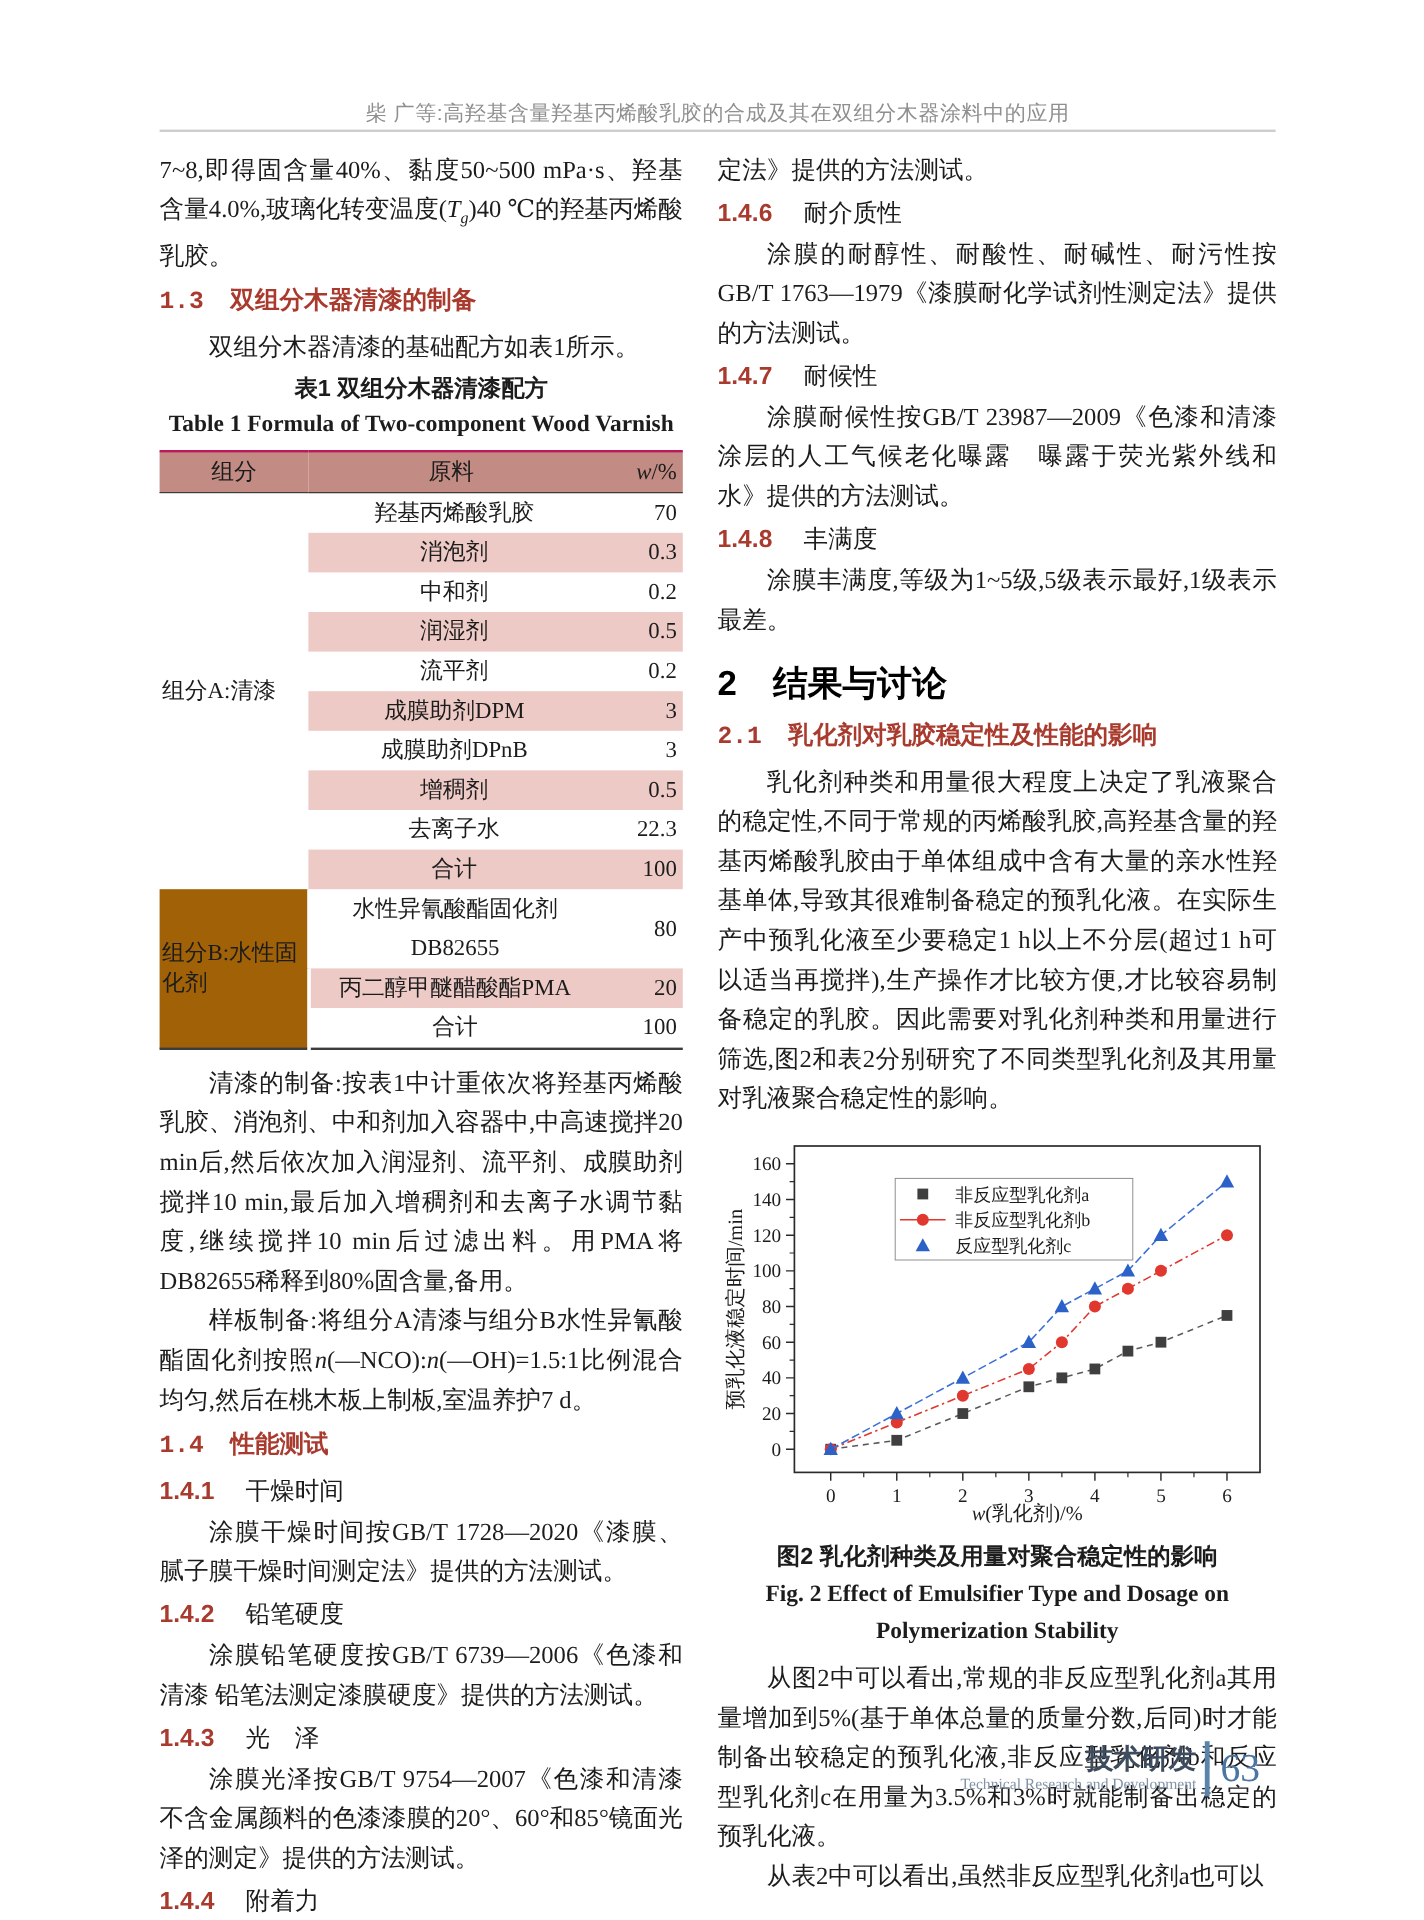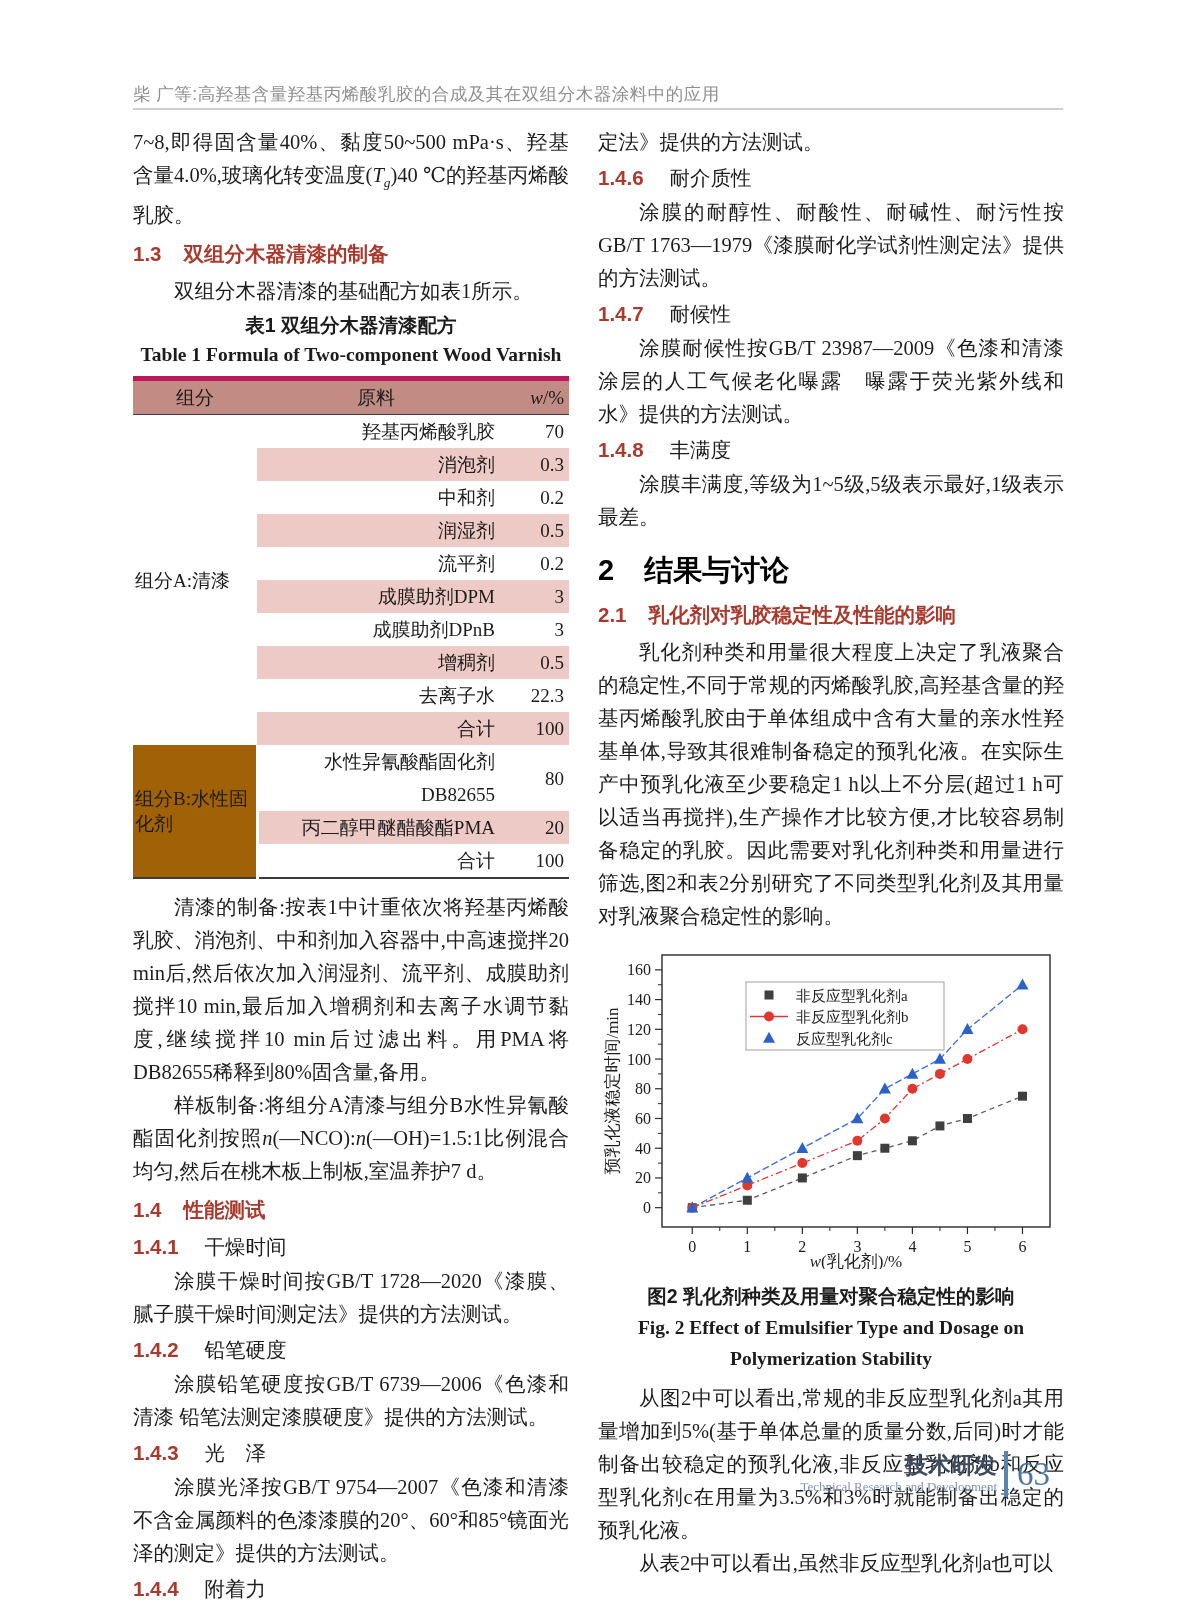--- a/index.html
+++ b/index.html
@@ -5,35 +5,35 @@
   * { margin:0; padding:0; box-sizing:border-box; }
   html,body { background:#ffffff; }
   .page {
     position:relative; width:1187px; height:1600px; background:#fff;
     font-family:"Liberation Serif","DejaVu Serif",serif;
     color:#1c1c1c; overflow:hidden;
   }
   
   .running-head {
     position:absolute; left:133px; top:82px; width:930px;
-    text-align:left; font-size:17.5px; color:#8f8f8f; letter-spacing:0.5px;
+    text-align:center; font-size:17.5px; color:#8f8f8f; letter-spacing:0.5px;
     font-family:"Liberation Sans","DejaVu Sans",sans-serif;
   }
   .head-rule {
     position:absolute; left:133px; top:108px; width:930px; height:2px; background:#cdcdcd;
   }
   
   .col { position:absolute; top:126px; font-size:20.5px; line-height:33px; }
   .col-left  { left:133px; width:436px; }
   .col-right { left:598px; width:466px; }
   .para { text-align:justify; text-indent:2em; }
   .para.noindent { text-indent:0; }
   
   .sec-head {
-    font-family:Liberation Sans, sans-serif;
+    font-family:Liberation Mono, monospace;
     font-weight:bold; color:#a93a2e; font-size:20.5px;
     margin:7px 0 6px 0; line-height:30px;
   }
   .sec-head .num { margin-right:22px; }
   .subsec-head {
     font-size:20.5px; margin:3px 0 2px 0; line-height:32px;
     font-family:"Liberation Sans","DejaVu Sans",sans-serif;
   }
   .subsec-head .num { color:#a93a2e; font-weight:bold; margin-right:26px; }
   .subsec-head .stitle { color:#1c1c1c; }
@@ -44,34 +44,34 @@
   }
   .big-sec .num { margin-right:30px; }
   
   .tbl-cap-cn {
     text-align:center; font-weight:bold; font-size:19.5px; margin-top:2px; line-height:30px;
     font-family:"Liberation Sans","DejaVu Sans",sans-serif;
   }
   .tbl-cap-en { text-align:center; font-weight:bold; font-size:19.5px; line-height:30px; margin-bottom:6px; }
   table.formula-table {
     width:436px; border-collapse:collapse; table-layout:fixed;
-    border-top:5px solid #be185d; border-bottom:2px solid #3c3c3c;
+    border-top:2px solid #be185d; border-bottom:2px solid #3c3c3c;
     font-size:19px;
   }
   table.formula-table thead th {
     background:#c28b84; font-weight:normal; height:31px;
     border-bottom:1.5px solid #3c3c3c; font-size:19px;
   }
   table.formula-table th.h-group { width:124px; text-align:center; }
   table.formula-table th.h-mat   { text-align:center; }
   table.formula-table th.h-val   { width:74px; text-align:right; padding-right:5px; }
   table.formula-table td { height:28px; vertical-align:middle; }
   td.glabel { background:#ffffff; text-align:left; padding-left:2px; line-height:25px; }
   td.glabel.shaded { background:#a16207; border-right:3px solid #ffffff; }
-  td.mat { text-align:right; padding-left:5px; }
+  td.mat { text-align:center; padding-left:5px; }
   td.val { text-align:right; padding-right:5px; }
   tr.shade td.mat, tr.shade td.val { background:#edcac5; }
   
   .figure-wrap { margin-top:8px; text-align:center; }
   .fig-cap-cn {
     text-align:center; font-weight:bold; font-size:19.5px; line-height:31px; margin-top:2px;
     font-family:"Liberation Sans","DejaVu Sans",sans-serif;
   }
   .fig-cap-en { text-align:center; font-weight:bold; font-size:19.5px; line-height:31px; width:86%; margin:0 auto 8px auto; }
   

